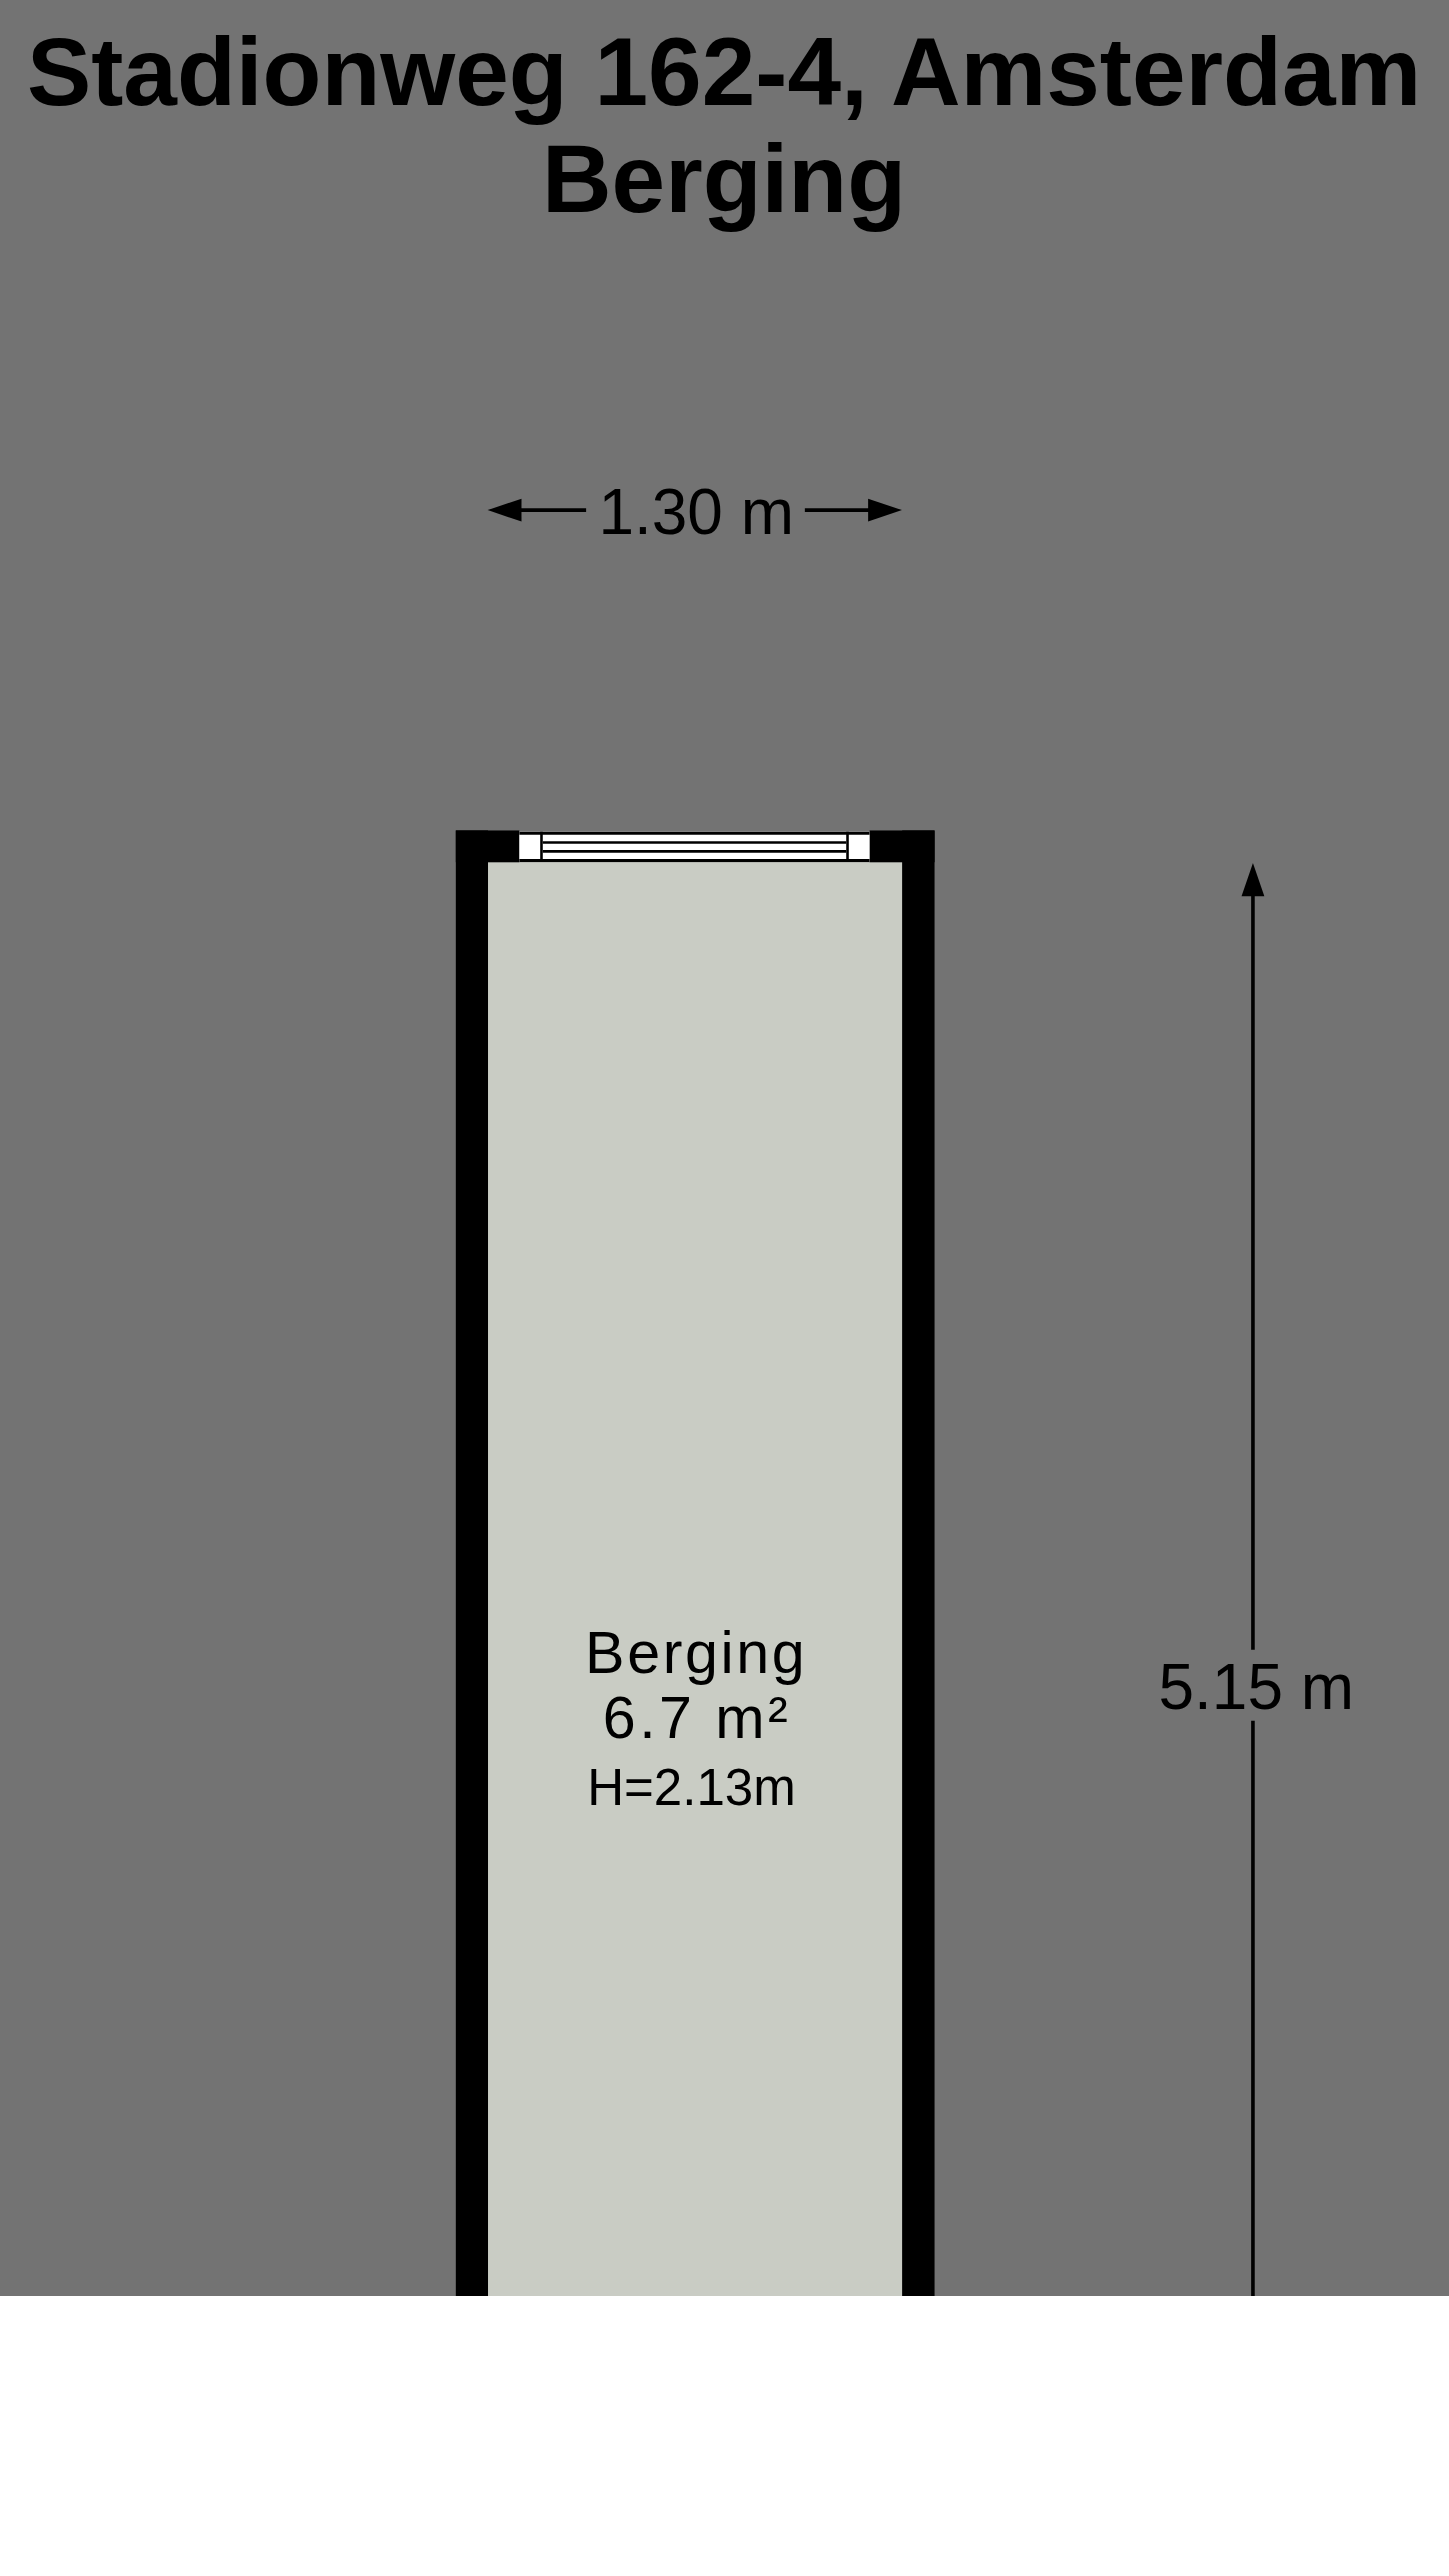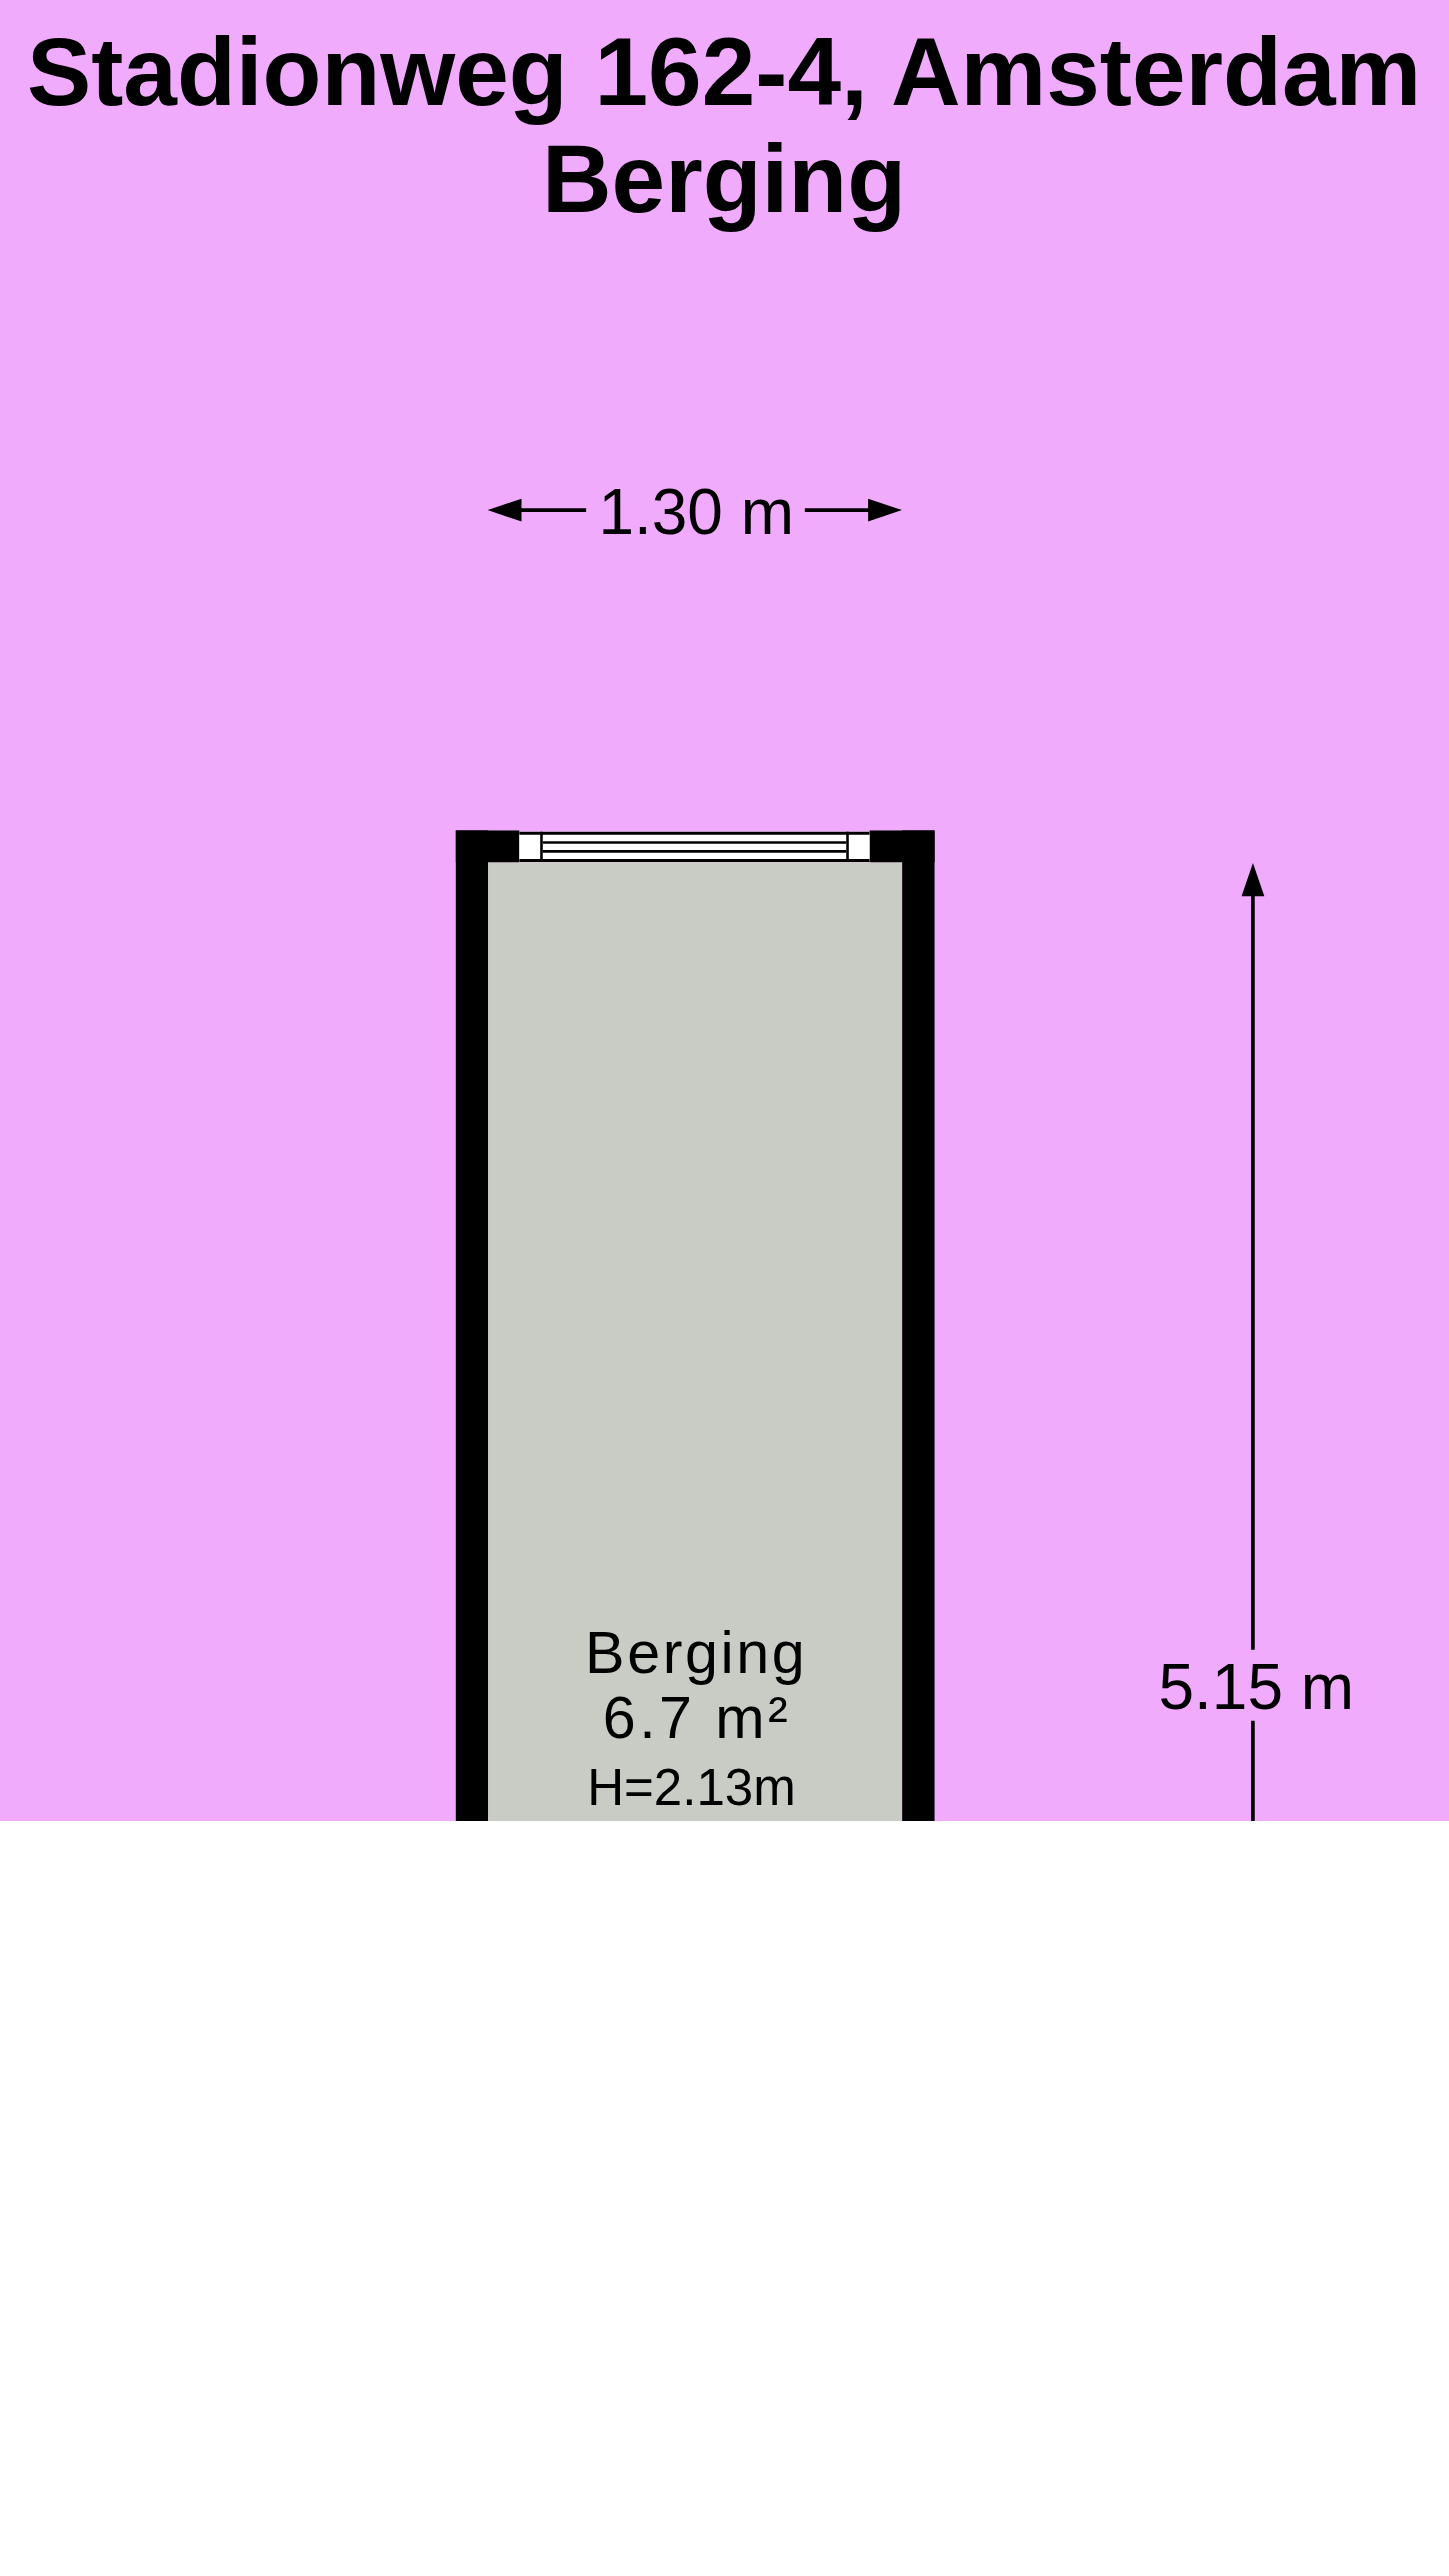--- a/index.html
+++ b/index.html
@@ -1,16 +1,16 @@
 <!DOCTYPE html>
 <html style="font-size:13.7px"><head>
 <meta charset="utf-8">
 <style>
   html,body{margin:0;padding:0;background:#ffffff;}
-  .page{position:relative;width:1449px;height:1821px;background:#f0abfc;overflow:hidden;}
+  .page{position:relative;width:1449px;height:2296px;background:#737373;overflow:hidden;}
   svg text{font-family:"Liberation Sans", sans-serif;fill:#000000;}
 </style>
 </head>
 <body>
 <div class="page">
 <svg width="1449" height="2576" viewBox="0 0 1688 3000" xmlns="http://www.w3.org/2000/svg">
 
   <text x="843.5" y="122.3" font-size="112.3" font-weight="bold" text-anchor="middle">Stadionweg 162-4, Amsterdam</text>
   <text x="843.5" y="247" font-size="112.3" font-weight="bold" text-anchor="middle">Berging</text>
 

